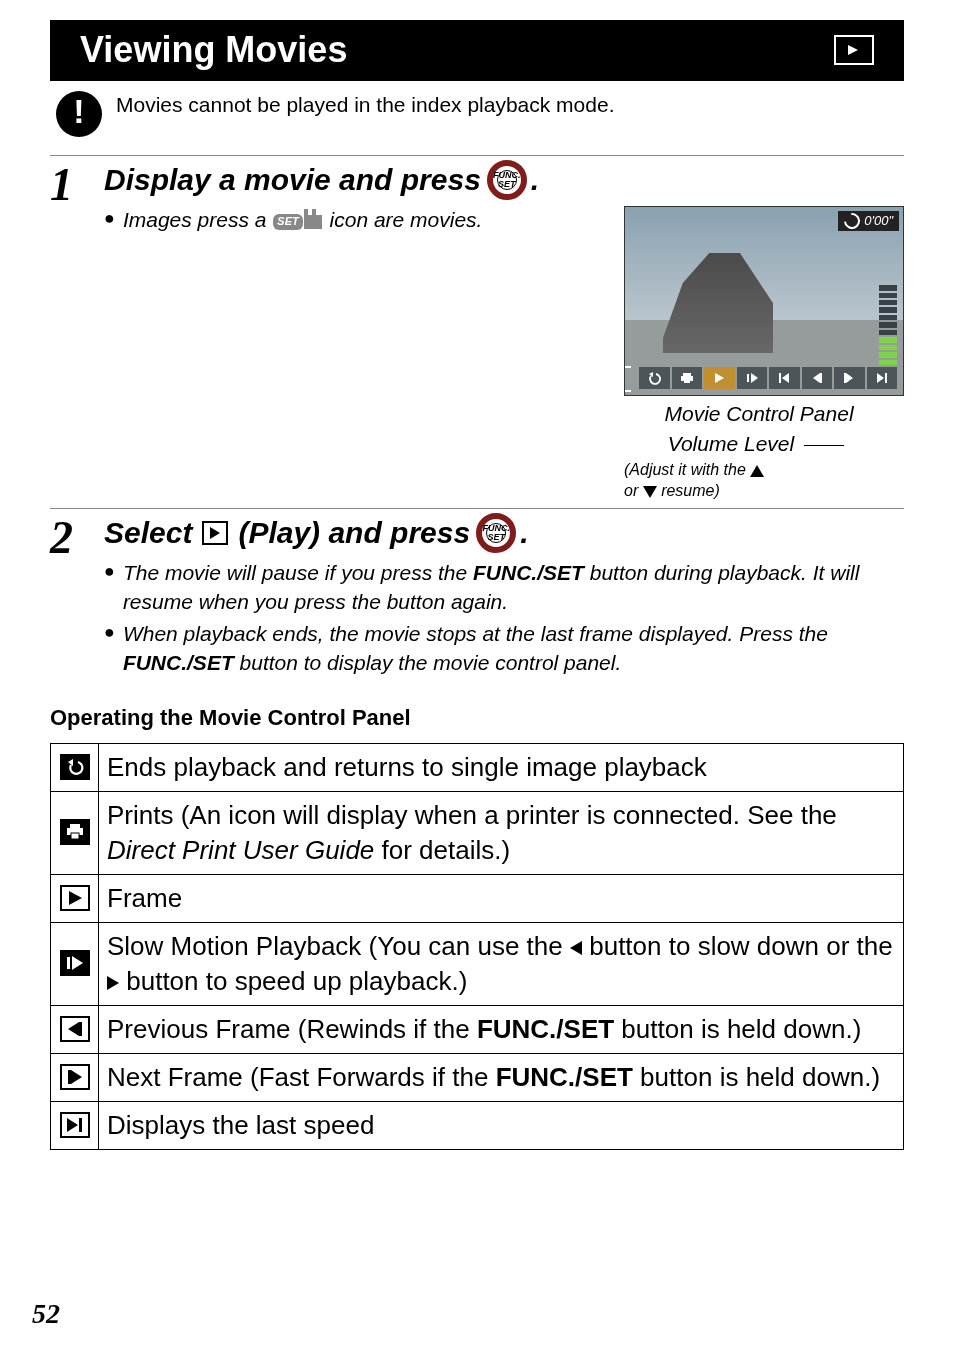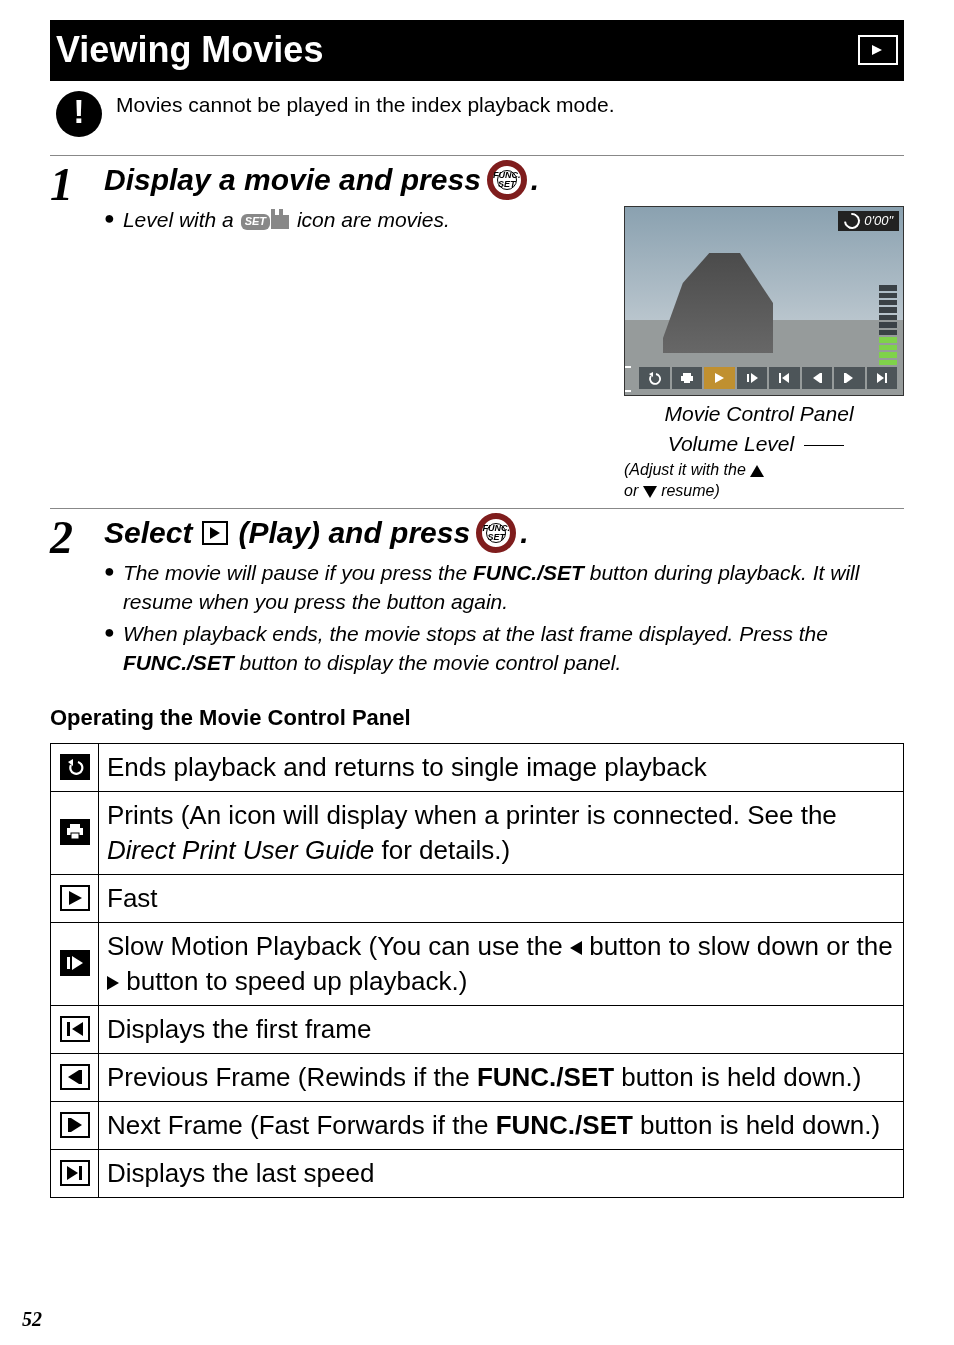--- a/index.html
+++ b/index.html
@@ -12,21 +12,21 @@
     color: #000;
     font-size: 21px;
     line-height: 1.35;
   }
   .title-bar {
     background: #000;
     color: #fff;
     display: flex;
     justify-content: space-between;
     align-items: center;
-    padding: 6px 6px;
+    padding: 6px 30px;
     margin-bottom: 10px;
   }
   .title-bar h1 {
     font-size: 36px;
     font-weight: 900;
     font-family: Arial Black, Arial, sans-serif;
   }
   .playback-icon-box {
     width: 40px; height: 30px;
     border: 2px solid #fff;
@@ -183,23 +183,23 @@
   table.ops td.iconcell {
     width: 48px; text-align: center; padding: 4px;
   }
   .op-icon {
     display: inline-flex; width: 30px; height: 26px; background: #000;
     align-items: center; justify-content: center; color: #fff;
   }
   .op-icon svg { width: 20px; height: 18px; }
   .pagenum {
     position: fixed;
-    left: 22px;
+    left: 32px;
     bottom: 12px;
-    font-size: 20px;
+    font-size: 28px;
     font-style: italic;
     font-weight: bold;
     font-family: "Times New Roman", serif;
   }
   @media print { .pagenum { position: absolute; } }
   strong { font-weight: 700; }
   em.guide { font-style: italic; }
   .bracket-svg {
     position: absolute;
     left: -6px; bottom: 2px;
@@ -231,21 +231,21 @@
       <span class="func-circle">
         <span>FUNC.<br>SET</span>
       </span>
       <span class="period">.</span>
     </div>
     <div class="step1-content">
       <div class="step1-text">
         <div class="bullet-line">
           <span class="dot">●</span>
           <div>
-            <span>Level with a</span>
+            <span>Images press a</span>
             <span class="set-chip">SET</span><span class="movie-glyph"></span>
             <span>icon are movies.</span>
           </div>
         </div>
       </div>
       <div class="preview-block">
         <div class="preview-img">
           <div class="sky"></div>
           <div class="train"></div>
           <div class="timebadge">0'00"</div>
@@ -390,49 +390,40 @@
     <td>
       <span>Prints (An icon will display when a printer is connected. See the </span><em class="guide">Direct Print User Guide</em><span> for details.)</span>
     </td>
   </tr>
   <tr>
     <td class="iconcell"><span class="op-icon" style="background:#fff;border:2px solid #000;">
       <svg viewBox="0 0 20 18">
               <polygon points="4,2 17,9 4,16" fill="#000"></polygon>
             </svg>
     </span></td>
-    <td>Fast</td>
+    <td>Frame</td>
   </tr>
   <tr>
     <td class="iconcell"><span class="op-icon">
       <svg viewBox="0 0 20 18">
               <rect x="2" y="3" width="3" height="12" fill="#fff"></rect>
               <polygon points="7,2 18,9 7,16" fill="#fff"></polygon>
             </svg>
     </span></td>
     <td>
       <span>Slow Motion Playback (You can use the </span>
       <span class="tri-left"></span>
       <span> button to slow down or the </span>
       <span class="tri-right"></span>
       <span> button to speed up playback.)</span>
     </td>
   </tr>
   <tr>
     <td class="iconcell"><span class="op-icon" style="background:#fff;border:2px solid #000;">
       <svg viewBox="0 0 20 18">
-              <rect x="2" y="2" width="3" height="14" fill="#000"></rect>
-              <polygon points="18,2 7,9 18,16" fill="#000"></polygon>
-            </svg>
-    </span></td>
-    <td>Displays the first frame</td>
-  </tr>
-  <tr>
-    <td class="iconcell"><span class="op-icon" style="background:#fff;border:2px solid #000;">
-      <svg viewBox="0 0 20 18">
               <polygon points="14,2 3,9 14,16" fill="#000"></polygon>
               <rect x="14" y="2" width="3" height="14" fill="#000"></rect>
             </svg>
     </span></td>
     <td>
       <span>Previous Frame (Rewinds if the </span><strong>FUNC./SET</strong><span> button is held down.)</span>
     </td>
   </tr>
   <tr>
     <td class="iconcell"><span class="op-icon" style="background:#fff;border:2px solid #000;">

